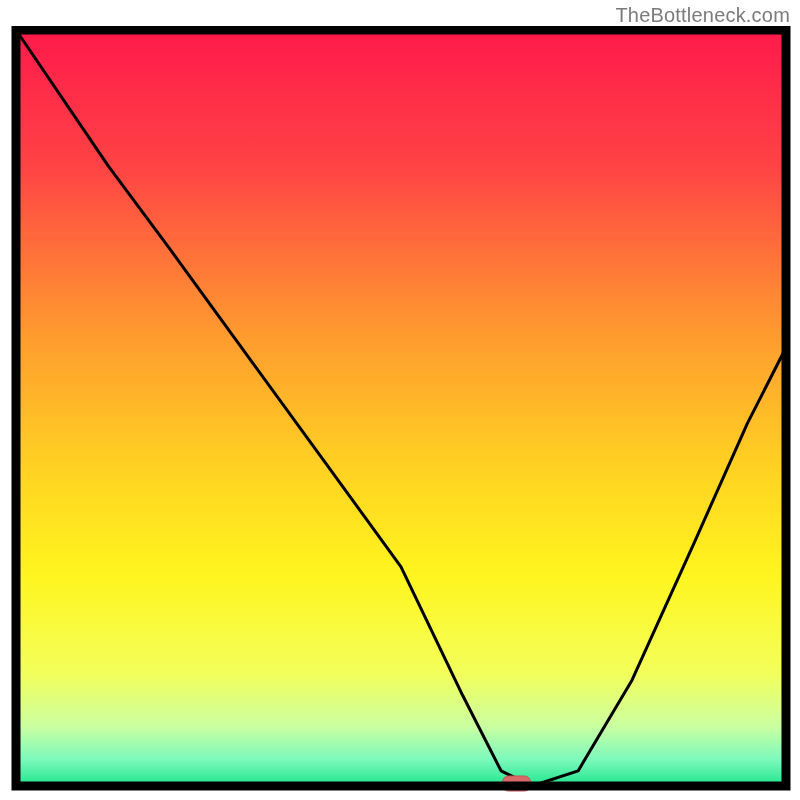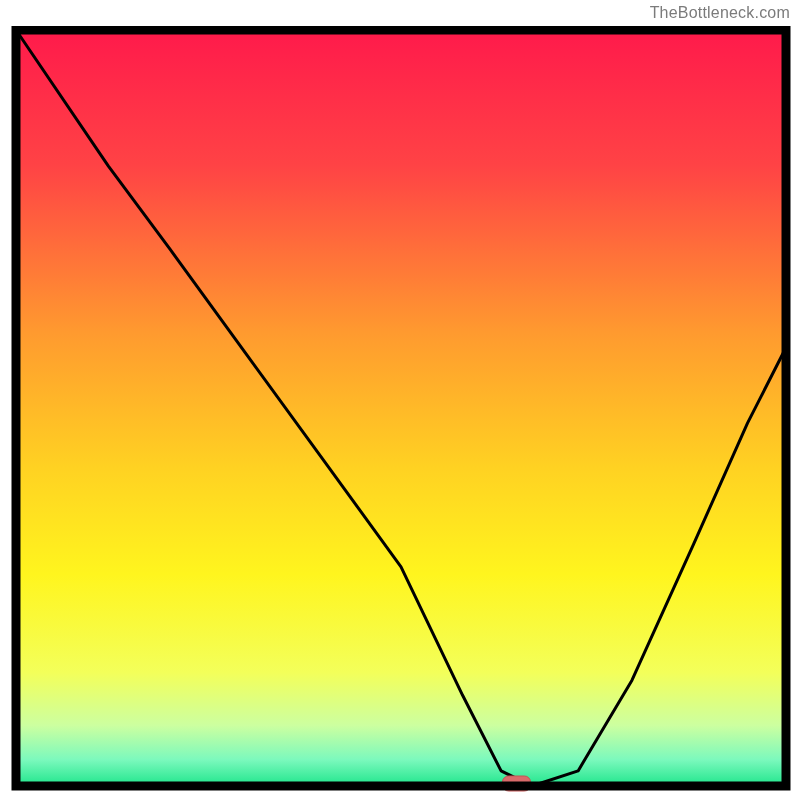--- a/index.html
+++ b/index.html
@@ -13,21 +13,21 @@
   .wrap {
     position: relative;
     width: 800px;
     height: 800px;
   }
   .attribution {
     position: absolute;
     top: 4px;
     right: 10px;
     font-family: Arial, Helvetica, sans-serif;
-    font-size: 16px;
+    font-size: 20px;
     color: #7b7b7b;
     letter-spacing: 0.2px;
   }
   svg {
     position: absolute;
     top: 26px;
     left: 6px;
     width: 788px;
     height: 770px;
     display: block;

